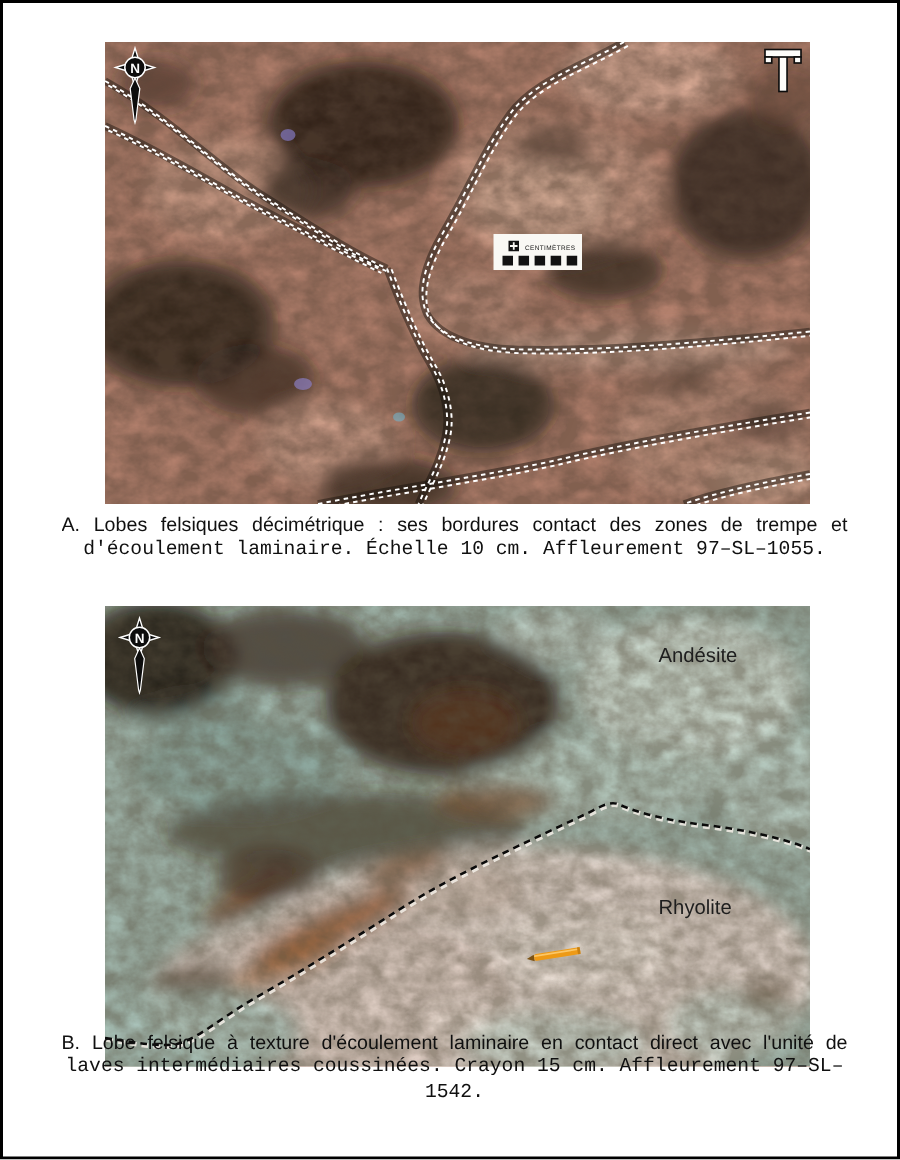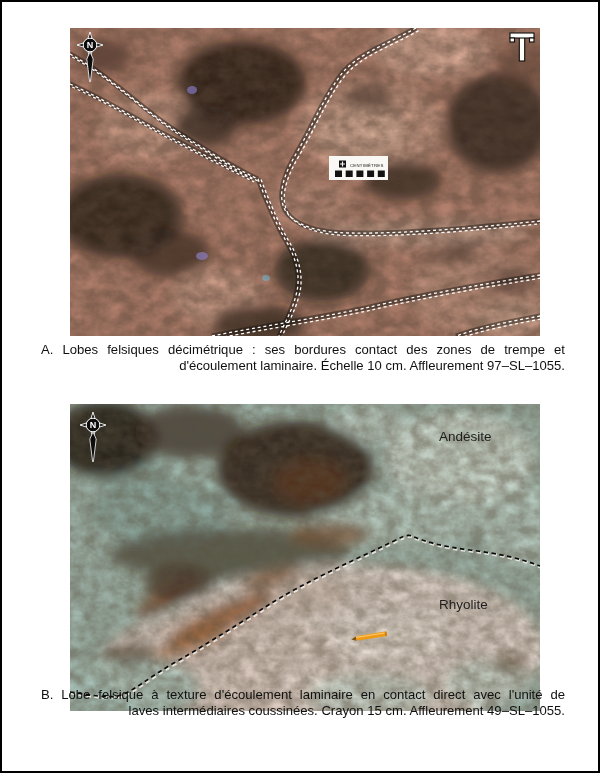--- a/index.html
+++ b/index.html
@@ -8,21 +8,21 @@
         font-family:"Liberation Sans",sans-serif;}
   .photo{position:absolute;overflow:hidden;background:#b3806d;}
   .photo svg{display:block;width:100%;height:100%;}
   #photo-a{left:68px;top:26px;width:470px;height:308px;}
   #photo-b{left:68px;top:402px;width:470px;height:307px;}
   .caption{position:absolute;left:39px;width:524px;color:#101010;
            font-size:13.1px;line-height:16.4px;font-weight:500;}
   #caption-a{top:340px;}
   #caption-b{top:685px;}
   .caption .l1{text-align:justify;text-align-last:justify;}
-  .caption .l2{text-align:right;}
+  .caption .l2{text-align:center;font-family:Liberation Mono, monospace;}
   .dashw{fill:none;stroke:#ffffff;stroke-width:1.3;stroke-dasharray:3 2.8;}
   .core{fill:none;stroke:#140f0a;stroke-width:5;opacity:.45;}
   .contact-under{fill:none;stroke:#f3efe8;stroke-width:3;stroke-dasharray:4.5 3.4;opacity:.85;}
   .contact{fill:none;stroke:#0a0a0a;stroke-width:1.7;stroke-dasharray:4.5 3.4;}
   .tsym{fill:#fdfdfa;stroke:#0d0d0d;stroke-width:1.1;}
   .rock-label{font-family:"Liberation Sans",sans-serif;font-size:13.5px;fill:#1e1e1e;}
 </style>
 </head>
 <body>
 
@@ -212,16 +212,16 @@
         <polygon points="0,1.4 5,-0.8 5,3.6" fill="#7d5212"></polygon>
         <rect x="5" y="-1" width="31" height="4.6" rx="1.5" fill="#ee9a15"></rect>
         <rect x="5" y="-0.3" width="31" height="1.1" rx=".5" fill="#ffd27a" opacity=".8"></rect>
         <rect x="34.2" y="-1" width="1.8" height="4.6" fill="#c97f0e"></rect>
       </g>
     </svg>
   </div>
 
   <div class="caption" id="caption-b">
     <div class="l1">B. Lobe felsique à texture d'écoulement laminaire en contact direct avec l'unité de</div>
-    <div class="l2">laves intermédiaires coussinées. Crayon 15 cm. Affleurement 49–SL–1055.</div>
+    <div class="l2">laves intermédiaires coussinées. Crayon 15 cm. Affleurement 97–SL–1542.</div>
   </div>
 
 </div>
 
 </body></html>

